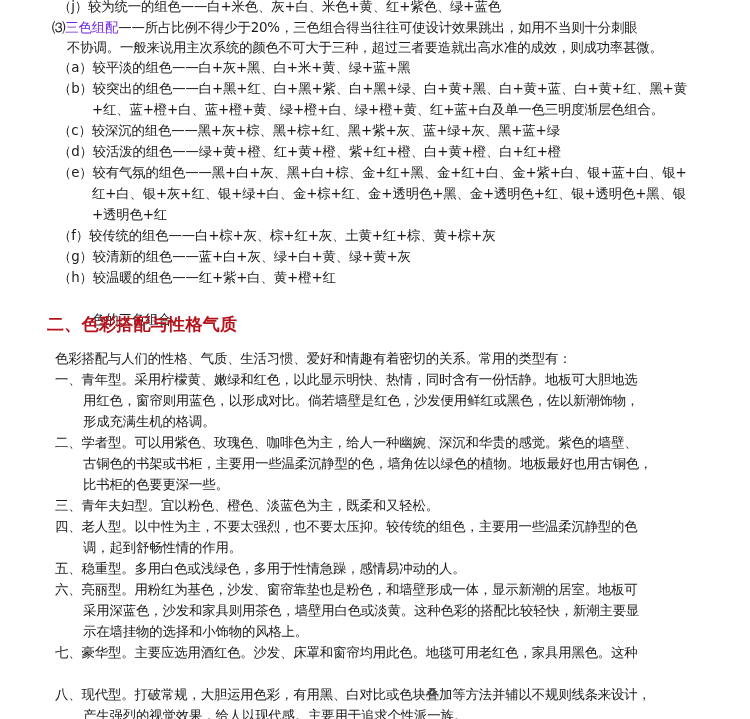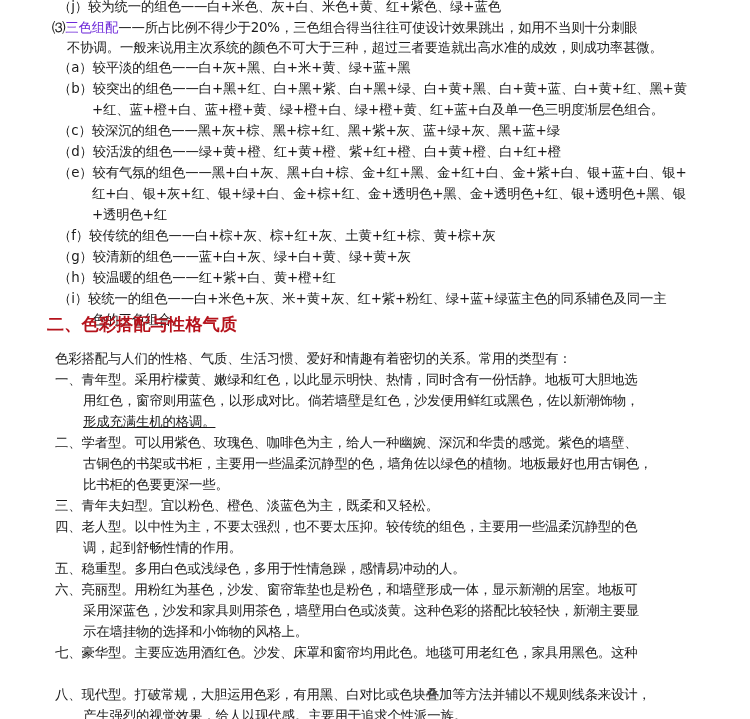--- a/index.html
+++ b/index.html
@@ -63,32 +63,29 @@
   </div>
 
   <div class="line" style="left:58px; top:247px;">
     <span>（g）</span><span>较清新的组色——蓝+白+灰、绿+白+黄、绿+黄+灰</span>
   </div>
 
   <div class="line" style="left:58px; top:268px;">
     <span>（h）</span><span>较温暖的组色——红+紫+白、黄+橙+红</span>
   </div>
 
-  <div class="line" style="left:58px; top:289px;">
-    <span>（i）</span><span>较统一的组色——白+米色+灰、米+黄+灰、红+紫+粉红、绿+蓝+绿蓝主色的同系辅色及同一主</span>
-  </div>
   <div class="line" style="left:92px; top:310px;">色的三色组合。</div>
 
   <div class="heading" style="left:47px; top:312px;">二、色彩搭配与性格气质</div>
 
   <div class="line" style="left:55px; top:349px;">色彩搭配与人们的性格、气质、生活习惯、爱好和情趣有着密切的关系。常用的类型有：</div>
 
   <div class="line" style="left:55px; top:370px;">一、青年型。采用柠檬黄、嫩绿和红色，以此显示明快、热情，同时含有一份恬静。地板可大胆地选</div>
   <div class="line" style="left:83px; top:391px;">用红色，窗帘则用蓝色，以形成对比。倘若墙壁是红色，沙发便用鲜红或黑色，佐以新潮饰物，</div>
-  <div class="line" style="left:83px; top:412px;text-decoration:underline;">形成充满生机的格调。</div>
+  <div class="line" style="left:83px; top:412px;">形成充满生机的格调。</div>
 
   <div class="line" style="left:55px; top:433px;">二、学者型。可以用紫色、玫瑰色、咖啡色为主，给人一种幽婉、深沉和华贵的感觉。紫色的墙壁、</div>
   <div class="line" style="left:83px; top:454px;">古铜色的书架或书柜，主要用一些温柔沉静型的色，墙角佐以绿色的植物。地板最好也用古铜色，</div>
   <div class="line" style="left:83px; top:475px;">比书柜的色要更深一些。</div>
 
   <div class="line" style="left:55px; top:496px;">三、青年夫妇型。宜以粉色、橙色、淡蓝色为主，既柔和又轻松。</div>
 
   <div class="line" style="left:55px; top:517px;">四、老人型。以中性为主，不要太强烈，也不要太压抑。较传统的组色，主要用一些温柔沉静型的色</div>
   <div class="line" style="left:83px; top:538px;">调，起到舒畅性情的作用。</div>
 

